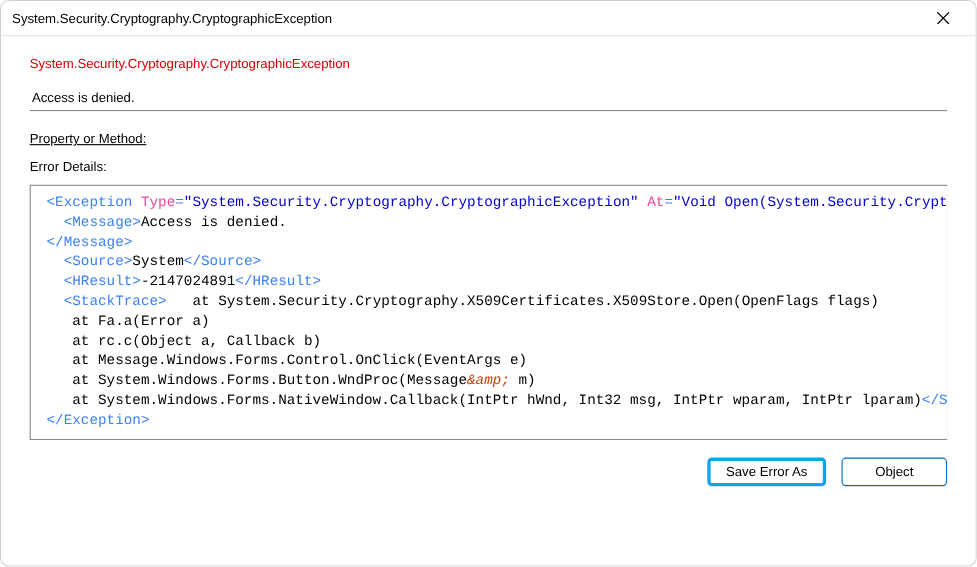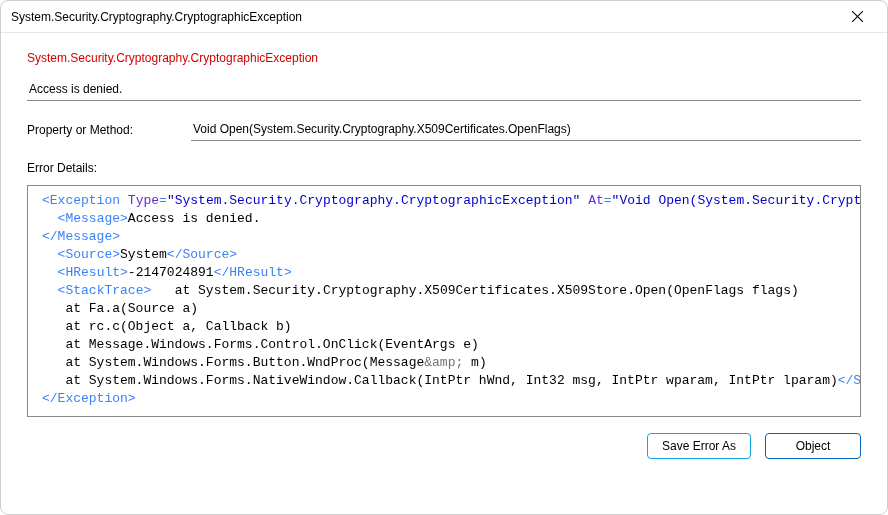--- a/index.html
+++ b/index.html
@@ -56,22 +56,23 @@
     width: 100%;
     font-family: inherit;
     font-size: 12px;
     padding: 3px 2px 4px 2px;
     color: #000;
   }
   .msg-row { margin-bottom: 18px; }
   .prop-row {
     display: flex;
     align-items: flex-end;
-    gap: 44px;
-    margin-bottom: 20px;
+    gap: 32px;
+    margin-bottom: 7px;
+    text-decoration: underline;
   }
   .prop-label {
     white-space: nowrap;
     padding-bottom: 4px;
     min-width: 120px;
   }
   .prop-value-wrap { flex: 1; }
   .details-label { margin-bottom: 10px; }
   .details-box {
     border: 1px solid #888;
@@ -82,35 +83,35 @@
   }
   .details-inner {
     padding: 6px 8px 6px 14px;
     font-family: Consolas, "Courier New", monospace;
     font-size: 13px;
     line-height: 18px;
     white-space: pre;
     min-width: 1100px;
   }
   .xml-tag { color: #3b82f6; }
-  .xml-attrname { color: #6d28d9; text-align: center; }
+  .xml-attrname { color: #ec4899; text-align: center; }
   .xml-attrval { color: #0000cc; }
-  .xml-entity { color: #737373; }
+  .xml-entity { color: #c2410c; font-style: italic; }
   .xml-text { color: #000; }
   .button-row {
     display: flex;
     justify-content: flex-end;
     gap: 14px;
     margin-top: 16px;
     padding-right: 0px;
   }
   .btn {
     min-width: 96px;
     height: 26px;
-    border: 1px solid #0ea5e9;
+    border: 3px solid #0ea5e9;
     border-radius: 4px;
     background: #ffffff;
     font-family: inherit;
     font-size: 12px;
     cursor: default;
     padding: 0 14px;
   }
   .btn-primary {
     border: 1.5px solid #0067c0;
   }
@@ -140,35 +141,32 @@
   <div class="content">
 
     <div class="exc-heading">System.Security.Cryptography.CryptographicException</div>
 
     <div class="msg-row">
       <input type="text" readonly="" class="field-underline" value="Access is denied." style="">
     </div>
 
     <div class="prop-row">
       <div class="prop-label">Property or Method:</div>
-      <div class="prop-value-wrap">
-        <input type="text" readonly="" class="field-underline" value="Void Open(System.Security.Cryptography.X509Certificates.OpenFlags)" style="">
-      </div>
     </div>
 
     <div class="details-label">Error Details:</div>
 
     <div class="details-box">
       <div class="details-inner"><span class="xml-tag">&lt;<span>Exception</span></span> <span class="xml-attrname">Type</span><span class="xml-tag">=</span><span class="xml-attrval">"System.Security.Cryptography.CryptographicException"</span> <span class="xml-attrname">At</span><span class="xml-tag">=</span><span class="xml-attrval">"Void Open(System.Security.Cryptography.X509Certificates.OpenFlags)"</span>
   <span class="xml-tag">&lt;<span>Message</span>&gt;</span><span class="xml-text">Access is denied.</span>
 <span class="xml-tag">&lt;/<span>Message</span>&gt;</span>
   <span class="xml-tag">&lt;<span>Source</span>&gt;</span><span class="xml-text">System</span><span class="xml-tag">&lt;/<span>Source</span>&gt;</span>
   <span class="xml-tag">&lt;<span>HResult</span>&gt;</span><span class="xml-text">-2147024891</span><span class="xml-tag">&lt;/<span>HResult</span>&gt;</span>
   <span class="xml-tag">&lt;<span>StackTrace</span>&gt;</span><span class="xml-text">   at System.Security.Cryptography.X509Certificates.X509Store.Open(OpenFlags flags)</span>
-<span class="xml-text">   at Fa.a(Source a)</span>
+<span class="xml-text">   at Fa.a(Error a)</span>
 <span class="xml-text">   at rc.c(Object a, Callback b)</span>
 <span class="xml-text">   at Message.Windows.Forms.Control.OnClick(EventArgs e)</span>
 <span class="xml-text">   at System.Windows.Forms.Button.WndProc(Message</span><span class="xml-entity">&amp;amp;</span><span class="xml-text"> m)</span>
 <span class="xml-text">   at System.Windows.Forms.NativeWindow.Callback(IntPtr hWnd, Int32 msg, IntPtr wparam, IntPtr lparam)</span><span class="xml-tag">&lt;/<span>StackTrace</span>&gt;</span>
 <span class="xml-tag">&lt;/<span>Exception</span>&gt;</span></div>
     </div>
 
     <div class="button-row">
       <button class="btn">Save Error As</button>
       <button class="btn btn-primary">Object</button>

